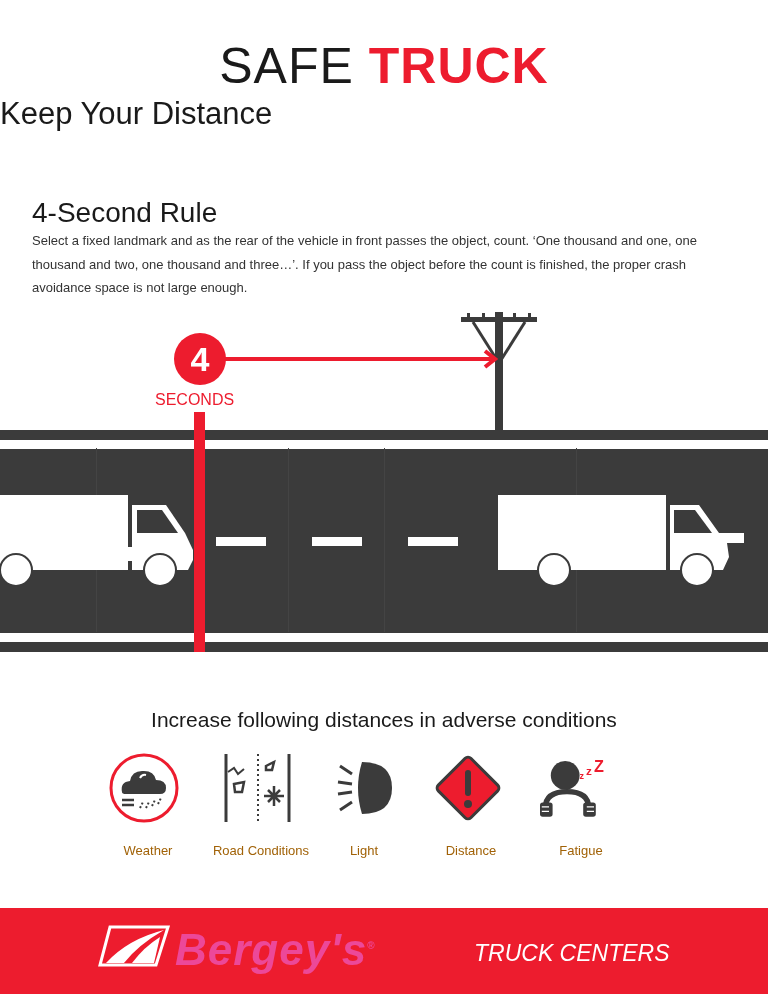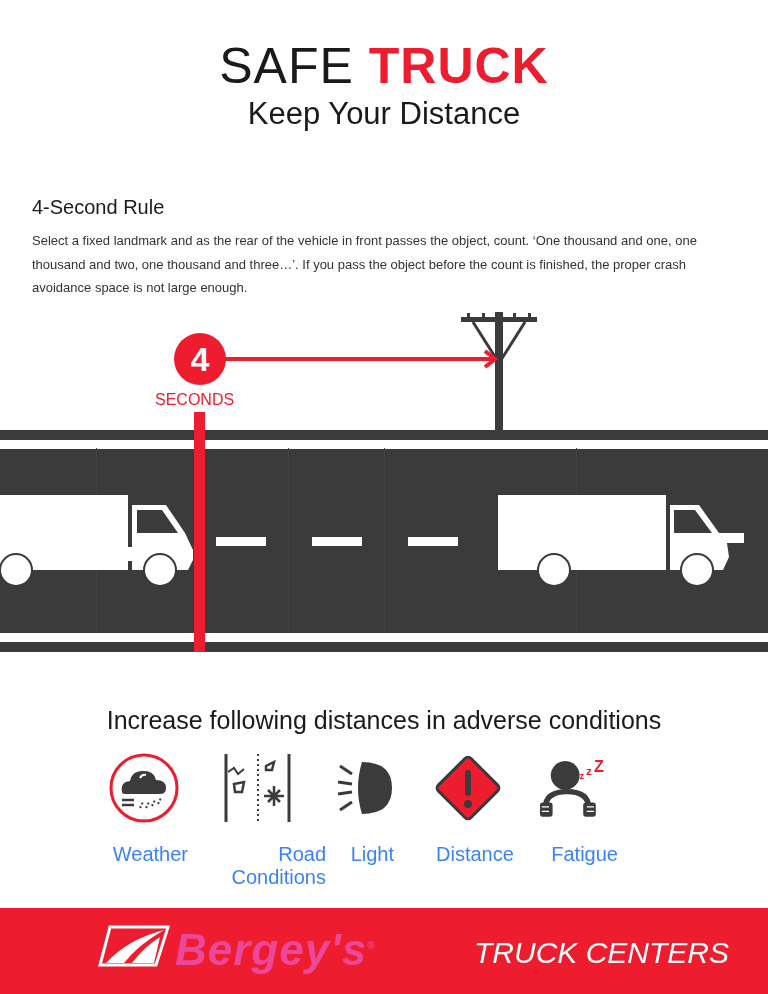--- a/index.html
+++ b/index.html
@@ -1,35 +1,35 @@
 <!DOCTYPE html>
 <html><head>
 <meta charset="utf-8">
 <style>
 *{box-sizing:border-box;margin:0;padding:0}
 body{width:768px;height:994px;background:#fff;position:relative;overflow:hidden;font-family:"Liberation Sans",sans-serif;color:#1a1a1a}
 .title{position:absolute;top:36px;left:0;width:768px;text-align:center;font-size:50px;line-height:60px;font-weight:400;letter-spacing:1px}
 .title .red{color:#ed1c2e;font-weight:700}
-.subtitle{position:absolute;top:96px;left:0;width:768px;text-align:center;font-size:31px;line-height:36px}
-.rule-h{position:absolute;top:192px;left:32px;font-size:20px;line-height:30px}
+.subtitle{position:absolute;top:96px;left:0;width:768px;font-size:31px;line-height:36px}
+.rule-h{position:absolute;top:198px;left:32px;font-size:28px;line-height:30px}
 .rule-p{position:absolute;top:229px;left:32px;width:710px;font-size:13px;line-height:23.5px;color:#333}
 .road{position:absolute;left:0;top:430px;width:768px;height:222px;background:#3b3b3b}
 .line{position:absolute;left:0;width:768px;height:9px;background:#fff}
 .dash{position:absolute;top:537px;height:9px;width:50px;background:#fff}
 .seg{position:absolute;top:448px;width:1px;height:184px;background:#444}
 .redbar{position:absolute;left:194px;top:412px;width:11px;height:240px;background:#ed1c2e}
 .circle{position:absolute;left:174px;top:333px;width:52px;height:52px;border-radius:50%;background:#ed1c2e;color:#fff;font-weight:700;font-size:34px;text-align:center;line-height:52px}
 .seconds{position:absolute;left:155px;top:391px;font-size:16px;font-weight:400;color:#ed1c2e}
 .arrowline{position:absolute;left:224px;top:357px;width:270px;height:4px;background:#ed1c2e}
-.h2{position:absolute;top:703px;left:0;width:768px;text-align:center;font-size:25px;line-height:34px}
+.h2{position:absolute;top:703px;left:0;width:768px;text-align:center;font-size:21px;line-height:34px}
 .icon{position:absolute;top:752px;width:72px;height:72px}
-.lbl{position:absolute;top:843px;font-size:20px;color:#3b82f6;text-align:right}
+.lbl{position:absolute;top:843px;font-size:13px;color:#a16207;text-align:center}
 .footer{position:absolute;top:908px;left:0;width:768px;height:86px;background:#ed1c2e}
 .brand{position:absolute;top:918px;left:175px;font-size:44px;font-weight:700;font-style:italic;color:#ec4899;letter-spacing:1px;line-height:56px}
-.tc{position:absolute;top:938px;left:474px;font-size:30px;font-style:italic;color:#fff;line-height:30px}
+.tc{position:absolute;top:938px;left:474px;font-size:23px;font-style:italic;color:#fff;line-height:30px}
 </style>
 </head>
 <body>
 
 <div class="title"><span>SAFE </span><span class="red">TRUCK</span></div>
 <div class="subtitle">Keep Your Distance</div>
 
 <div class="rule-h">4-Second Rule</div>
 <div class="rule-p">Select a fixed landmark and as the rear of the vehicle in front passes the object, count. ‘One thousand and one, one thousand and two, one thousand and three…’.  If you pass the object before the count is finished, the proper crash avoidance space is not large enough.</div>
 

